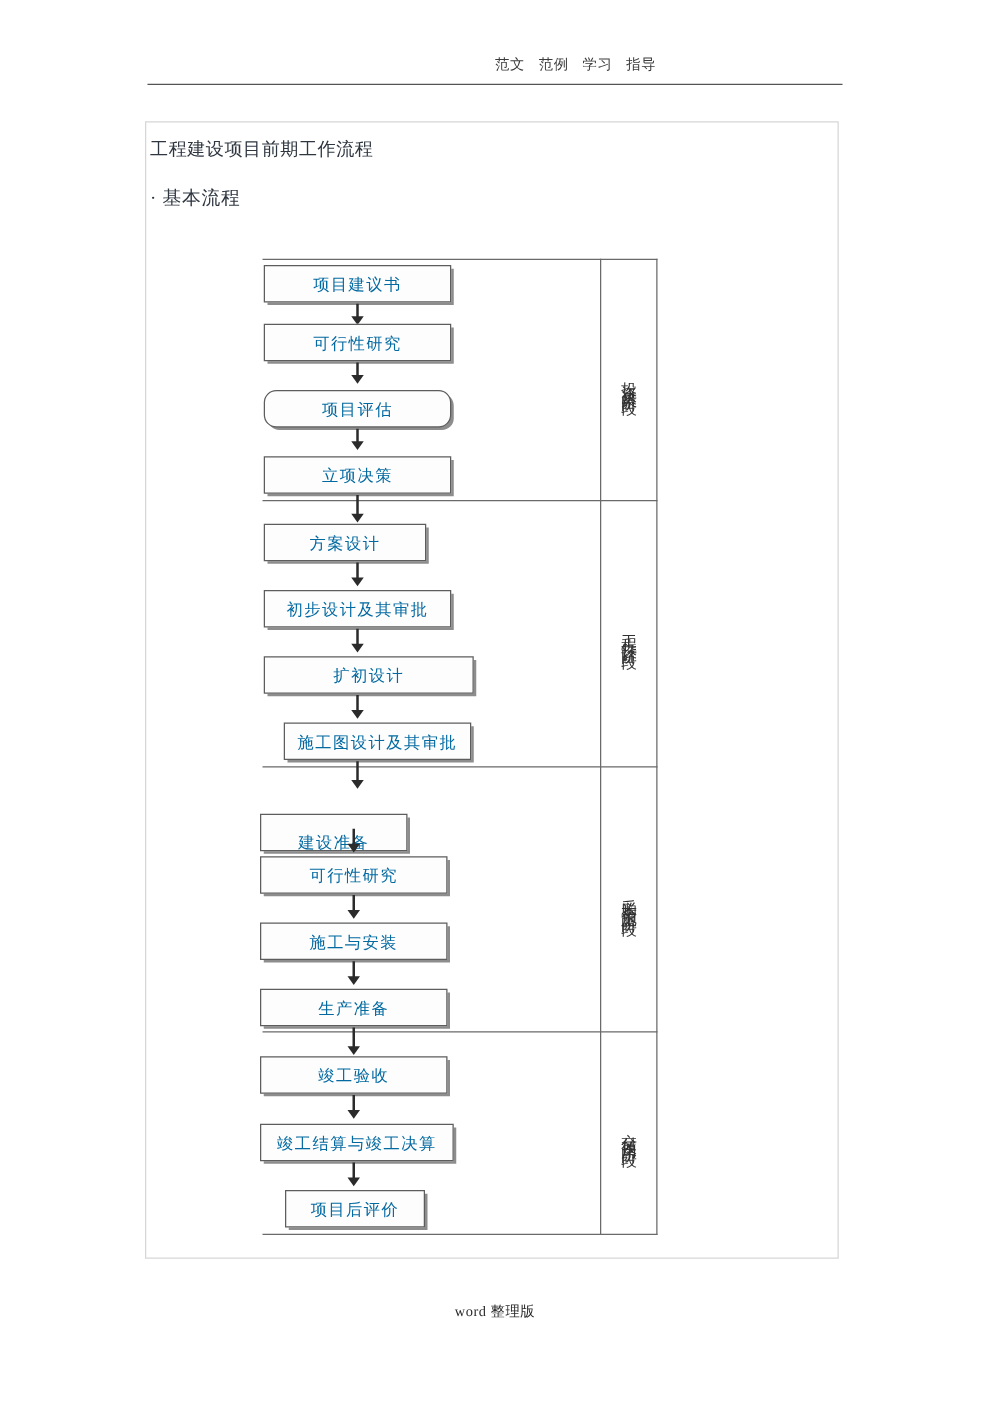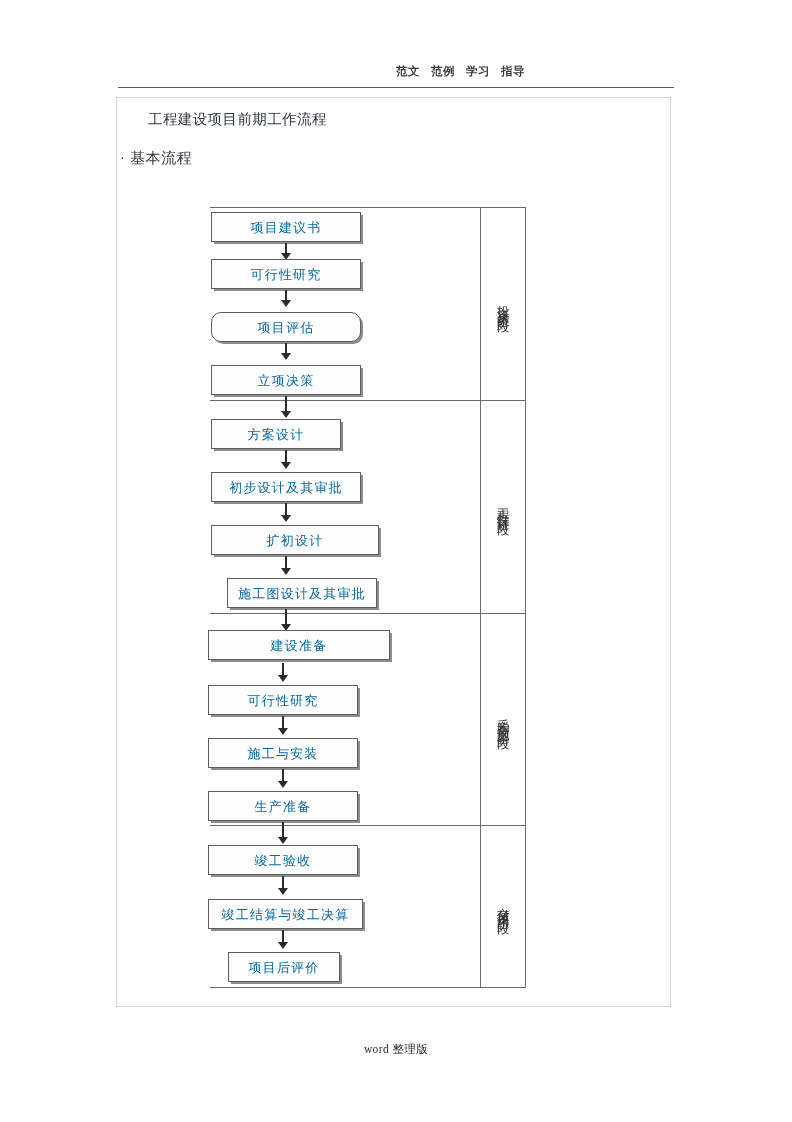--- a/index.html
+++ b/index.html
@@ -13,24 +13,23 @@
     position: relative;
     font-family: "Liberation Serif", "DejaVu Serif", serif;
     color: #000000;
     overflow: hidden;
   }
 
   
   #page-header {
     position: absolute;
     left: 118px;
-    top: 64px;
+    top: 44px;
     width: 556px;
     height: 30px;
-    font-weight: bold;
   }
   #header-words {
     position: absolute;
     left: 278px;
     top: 0px;
     font-size: 11.5px;
     color: #3b3b3b;
     letter-spacing: 0.5px;
     white-space: nowrap;
     font-family: "Liberation Serif", "DejaVu Serif", serif;
@@ -58,21 +57,20 @@
   }
 
   #doc-title {
     position: absolute;
     left: 120px;
     top: 110px;
     font-size: 14.5px;
     color: #2e3640;
     letter-spacing: 0.4px;
     white-space: nowrap;
-    margin-left: 28px;
   }
   #doc-subtitle {
     position: absolute;
     left: 120px;
     top: 149px;
     font-size: 15px;
     color: #2e3640;
     letter-spacing: 0.6px;
     white-space: nowrap;
   }
@@ -262,21 +260,21 @@
   </div>
 
   <div class="flow-box" style="left:1px; top:371px; width:150px;margin-left:16px;">
     <span class="flow-box-label">施工图设计及其审批</span>
   </div>
   <div class="arrow" style="left:71px; top:402px; height:22px;">
     <div class="shaft" style="height:16px;"></div>
       <div class="head" style="top:15px;"></div>
   </div>
 
-  <div class="flow-box" style="left:-2px; top:423px; width:182px;">
+  <div class="flow-box" style="left:-2px; top:444px; width:118px;align-items:flex-end;">
     <span class="flow-box-label">建设准备</span>
   </div>
   <div class="arrow" style="left:68px; top:456px; height:19px;">
     <div class="shaft" style="height:13px;"></div>
       <div class="head" style="top:12px;"></div>
   </div>
 
   <div class="flow-box" style="left:-2px; top:478px; width:150px;">
     <span class="flow-box-label">可行性研究</span>
   </div>

